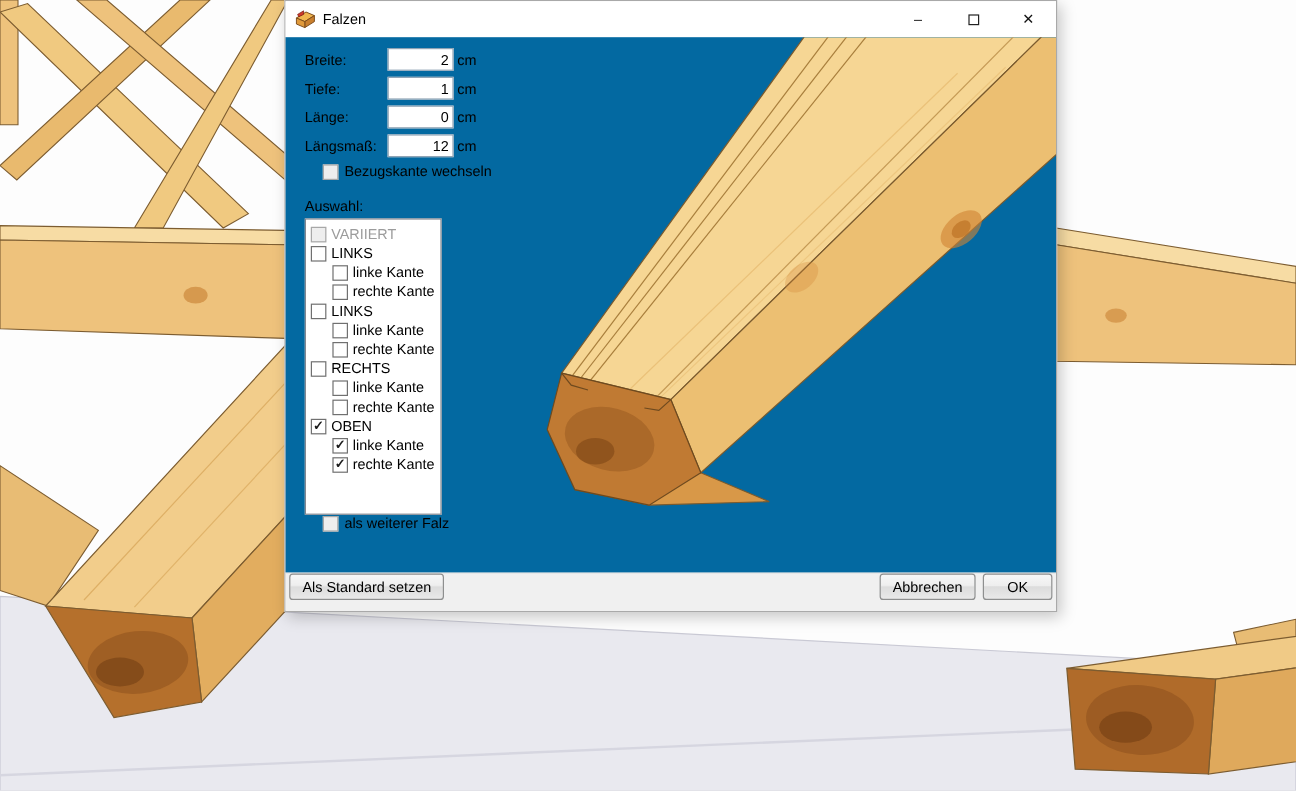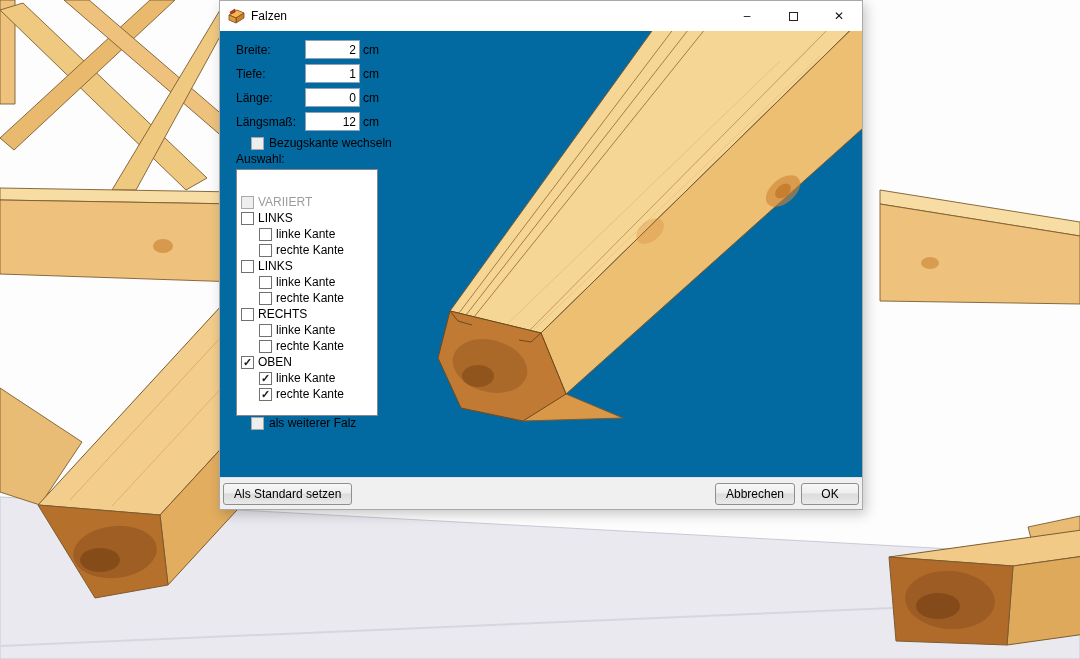--- a/index.html
+++ b/index.html
@@ -2,21 +2,21 @@
 <html><head>
 <meta charset="utf-8">
 <style>
   *{margin:0;padding:0;box-sizing:border-box}
   html,body{width:1080px;height:659px;overflow:hidden;background:#fff;
     font-family:"Liberation Sans",sans-serif}
   .stage{position:relative;width:1080px;height:659px;overflow:hidden;background:#fdfdfd}
   .bg-svg{position:absolute;left:0;top:0}
 
   
-  .dialog{position:absolute;left:219px;top:0;width:644px;height:510px;background:#fff;
+  .dialog{position:absolute;left:237px;top:0;width:644px;height:510px;background:#fff;
     border:1px solid #a9a9a9;box-shadow:3px 4px 12px rgba(0,0,0,.22);
     display:flex;flex-direction:column;z-index:5}
   .titlebar{flex:0 0 30px;display:flex;align-items:center;padding-left:8px;background:#fff}
   .title-icon{width:17px;height:16px;margin-right:6px}
   .title-text{font-size:12px;color:#000}
   .win-controls{margin-left:auto;display:flex;height:30px}
   .win-btn{width:46px;height:30px;display:flex;align-items:center;justify-content:center;
     font-size:12px;color:#111;background:transparent;border:0;cursor:default}
   .max-glyph{width:9px;height:9px;border:1px solid #222;display:inline-block}
   .dialog-body{position:relative;flex:1;overflow:hidden;background:#0369a1}
@@ -31,30 +31,30 @@
   .field-unit{font-size:12px;margin-left:3px;color:#000}
 
   .check-row{display:flex;align-items:center;gap:5px;font-size:12px;color:#000}
   .check-row.indent{margin-left:15px}
   .checkbox{width:13px;height:13px;border:1px solid #707070;background:#fff;
     display:inline-flex;align-items:center;justify-content:center;
     font-size:11px;line-height:1;flex:0 0 13px;color:#1a1a1a}
   .checkbox.disabled{background:#eeeeee;border-color:#a8a8a8}
   .checkbox.checked{font-weight:bold}
   .row-bezug{}
-  .auswahl-label{margin-top:2px;font-size:12px;color:#000}
-  .listbox{margin-top:3px;width:142px;height:247px;border:1px solid #828790;background:#fff;
-    padding-top:24px;overflow:hidden}
+  .auswahl-label{margin-top:15px;font-size:12px;color:#000}
+  .listbox{margin-top:3px;width:114px;height:247px;border:1px solid #828790;background:#fff;
+    padding-top:4px;overflow:hidden}
   .tree-row{display:flex;align-items:center;gap:4px;height:16px;font-size:12px;padding-left:4px;color:#000}
   .tree-row.level-1{padding-left:22px}
   .tree-row.disabled .tree-label{color:#9c9c9c}
   .row-weiter{}
 
   .button-bar{flex:0 0 32px;background:#f0f0f0;border-top:1px solid #e2e2e2;
-    display:flex;align-items:center;padding:0 3px;gap:6px}
+    display:flex;padding:0 3px;gap:6px}
   .btn{height:22px;font-size:12px;font-family:inherit;border:1px solid #8e8f8f;border-radius:3px;
     background:linear-gradient(#f7f7f7,#eeeeee 45%,#dcdcdc 50%,#e9e9e9);
     padding:0 10px;color:#000;cursor:default}
   .btn.push-right{margin-left:auto}
   .btn-ok{width:58px}
 </style>
 </head>
 <body>
 
 <div class="stage">

